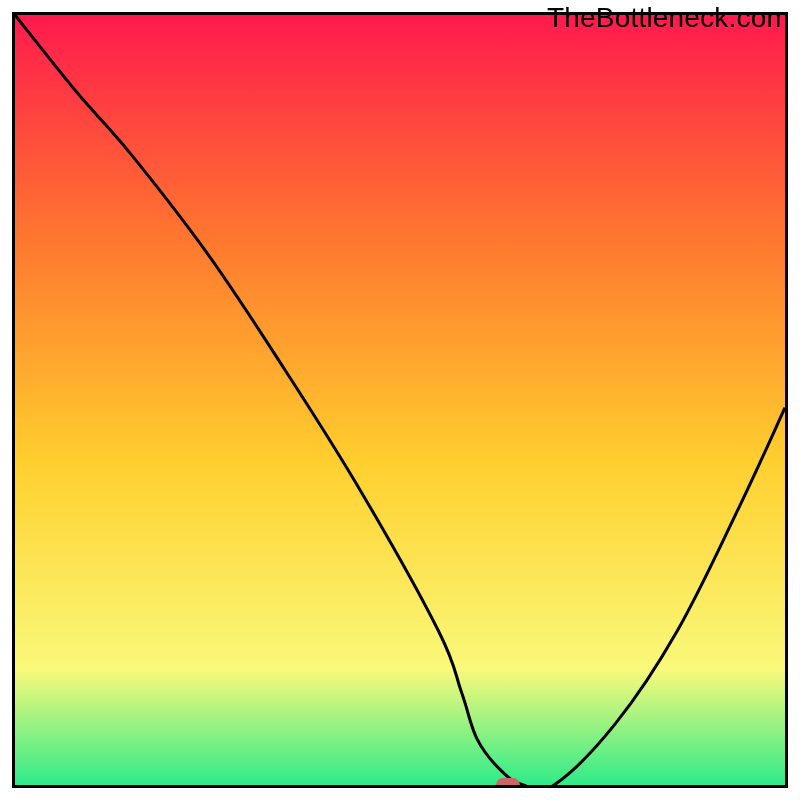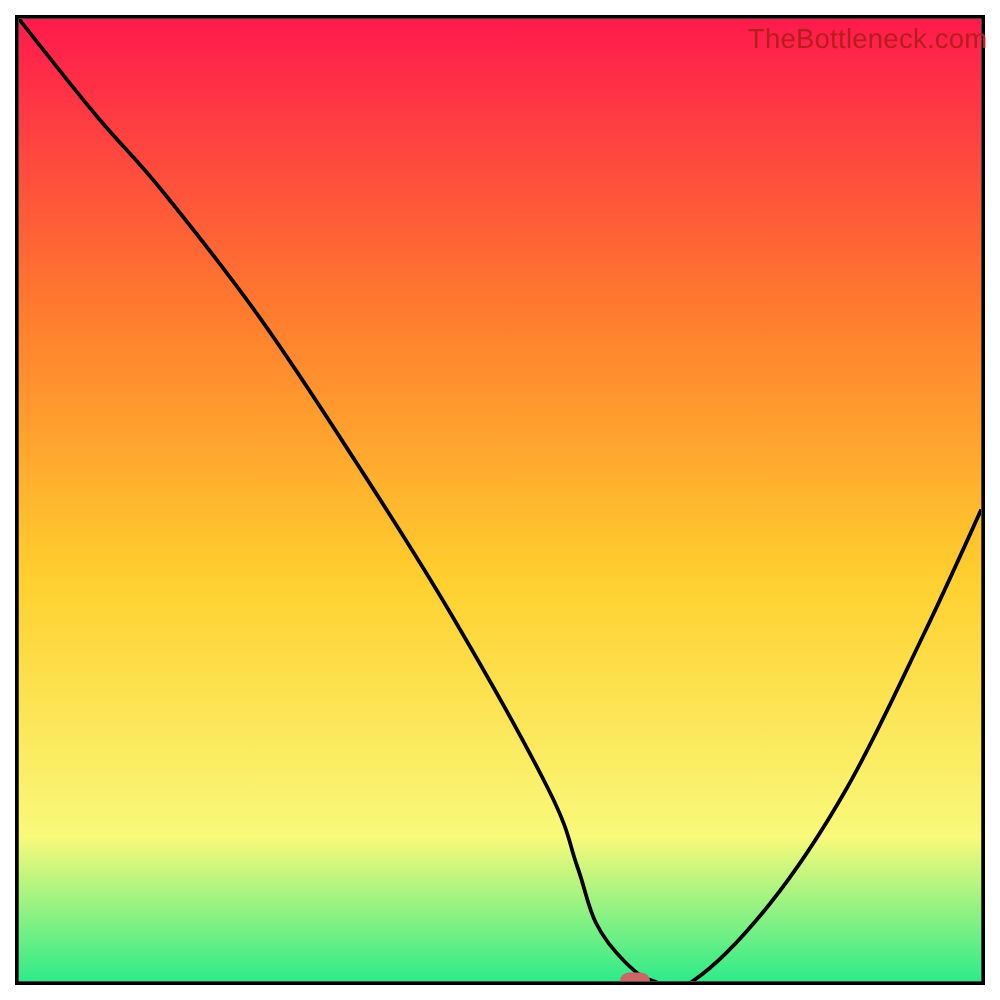--- a/index.html
+++ b/index.html
@@ -10,25 +10,25 @@
     background: #ffffff;
     font-family: Arial, Helvetica, sans-serif;
   }
   .chart-container {
     position: relative;
     width: 800px;
     height: 800px;
   }
   .watermark {
     position: absolute;
-    top: 18px;
+    top: 2px;
     right: 10px;
-    font-size: 22px;
+    font-size: 28px;
     font-weight: 500;
-    color: #b91c1c;
+    color: #000000;
     letter-spacing: 0.2px;
     z-index: 10;
   }
   .plot-area {
     position: absolute;
     left: 12px;
     top: 12px;
     width: 776px;
     height: 776px;
     border: 3px solid #000;

